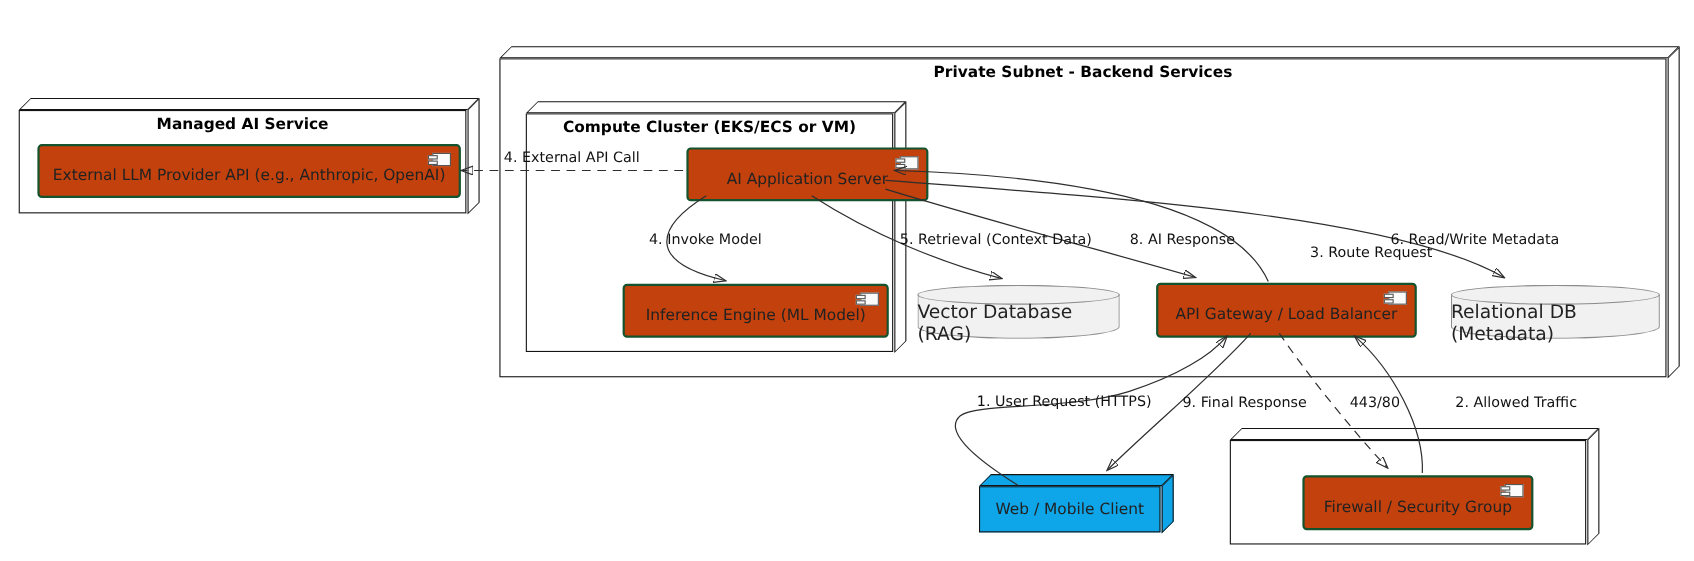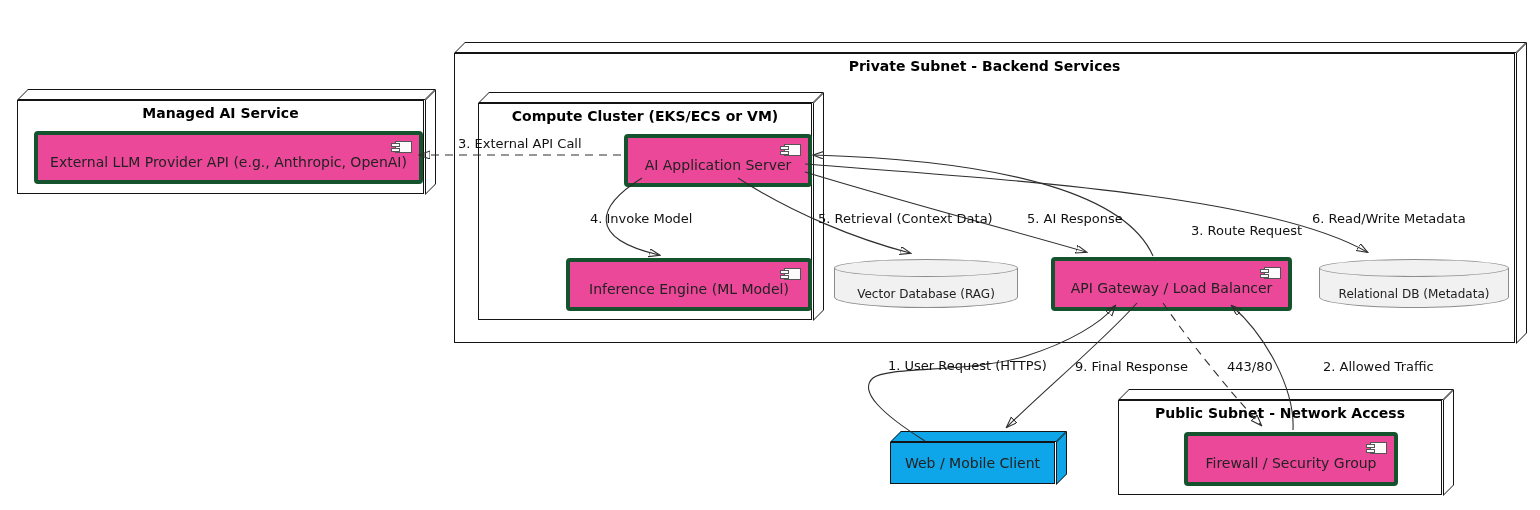--- a/index.html
+++ b/index.html
@@ -23,60 +23,60 @@
   .node-label{position:absolute;inset:0;display:flex;align-items:center;justify-content:center;
     font-size:14px;color:#222;z-index:3;}
 
   #managed-ai{left:17px;top:100px;width:405px;height:92px;}
   #private-subnet{left:454px;top:53px;width:1059px;height:288px;}
   #compute-cluster{left:23px;top:49px;width:332px;height:215px;}
   #public-subnet{left:1118px;top:400px;width:322px;height:93px;}
   #web-client{left:890px;top:442px;width:163px;height:40px;}
 
   
-  .comp{position:absolute;background:#ec4899;border:4px solid #14532d;border-radius:4px;z-index:4;}
+  .comp{position:absolute;background:#c2410c;border:2px solid #14532d;border-radius:4px;z-index:4;}
   .comp-label{position:absolute;inset:0;display:flex;align-items:center;justify-content:center;
     padding-top:8px;font-size:14px;color:#222;}
   .comp-icon{position:absolute;top:6px;right:7px;width:15px;height:10px;
     border:1.2px solid #555;background:#fbfbfb;}
   .comp-icon::before,.comp-icon::after{content:"";position:absolute;left:-5px;width:7px;height:2.6px;
     border:1px solid #555;background:#fbfbfb;}
   .comp-icon::before{top:0.5px;}
   .comp-icon::after{top:5.5px;}
 
   #external-llm{left:16px;top:30px;width:381px;height:45px;}
-  #ai-app-server{left:145px;top:30px;width:180px;height:45px;}
+  #ai-app-server{left:145px;top:30px;width:180px;height:45px;padding-left:36px;}
   #inference-engine{left:87px;top:154px;width:238px;height:45px;}
   #api-gateway{left:596px;top:203px;width:233px;height:46px;}
   #firewall{left:65px;top:31px;width:206px;height:46px;}
 
   
   .cyl{position:absolute;z-index:4;}
   .cyl-top{position:absolute;left:0;right:0;top:0;height:18px;background:#f1f1f1;
     border:1px solid #8c8c8c;border-radius:50%;box-sizing:border-box;z-index:2;}
   .cyl-body{position:absolute;left:0;right:0;top:9px;bottom:0;background:#f1f1f1;
     border:1px solid #8c8c8c;border-top:none;box-sizing:border-box;
     border-radius:0 0 50% 50% / 0 0 11px 11px;z-index:1;}
   .cyl-label{position:absolute;left:0;right:0;top:20px;bottom:0;display:flex;
-    align-items:center;justify-content:center;font-size:12px;color:#222;z-index:3;}
+    align-items:center;justify-content:center;font-size:17px;color:#222;z-index:3;}
   #vector-db{left:379px;top:205px;width:184px;height:49px;}
   #relational-db{left:864px;top:205px;width:190px;height:49px;border-radius:22px;}
 
   
   svg.edges{position:absolute;left:0;top:0;width:1540px;height:510px;z-index:6;pointer-events:none;}
   svg.edges path{fill:none;stroke:#2e2e2e;stroke-width:1.1;}
   svg.edges path.dashed{stroke-dasharray:8 6;}
 
   .edge-label{position:absolute;font-size:13px;color:#111;white-space:nowrap;z-index:7;}
   #lbl-e1{left:888px;top:358px;}
   #lbl-e2{left:1323px;top:359px;}
   #lbl-e3{left:1147px;top:223px;margin-left:44px;}
   #lbl-e4{left:590px;top:211px;}
   #lbl-e5{left:818px;top:211px;}
-  #lbl-e6{left:1312px;top:211px;}
+  #lbl-e6{left:1264px;top:211px;}
   #lbl-e7{left:458px;top:136px;}
   #lbl-e8{left:1027px;top:211px;}
   #lbl-e9{left:1075px;top:359px;}
   #lbl-e10{left:1227px;top:359px;}
 </style>
 </head>
 <body>
 
 <div class="stage">
 
@@ -120,21 +120,20 @@
       <div class="cyl-body"></div>
       <div class="cyl-label">Relational DB (Metadata)</div>
     </div>
   </div>
 
   <div class="n3d gray" id="web-client">
     <div class="node-label">Web / Mobile Client</div>
   </div>
 
   <div class="n3d" id="public-subnet">
-    <div class="node-title">Public Subnet - Network Access</div>
     <div class="comp" id="firewall">
       <span class="comp-icon"></span>
       <span class="comp-label">Firewall / Security Group</span>
     </div>
   </div>
 
   <svg class="edges" viewBox="0 0 1540 510">
     <defs>
       <marker id="arrow" markerWidth="12" markerHeight="9" refX="10" refY="4" orient="auto" markerUnits="userSpaceOnUse">
         <path d="M0,0 L11,4 L0,8 z" fill="#1a1a1a"></path>
@@ -151,18 +150,18 @@
     <path d="M 1137,303 C 1103,341 1040,394 1007,427" marker-end="url(#arrow)"></path>
     <path class="dashed" d="M 1163,303 C 1189,341 1229,391 1261,425" marker-end="url(#arrow)"></path>
   </svg>
 
   <div class="edge-label" id="lbl-e1">1. User Request (HTTPS)</div>
   <div class="edge-label" id="lbl-e2">2. Allowed Traffic</div>
   <div class="edge-label" id="lbl-e3">3. Route Request</div>
   <div class="edge-label" id="lbl-e4">4. Invoke Model</div>
   <div class="edge-label" id="lbl-e5">5. Retrieval (Context Data)</div>
   <div class="edge-label" id="lbl-e6">6. Read/Write Metadata</div>
-  <div class="edge-label" id="lbl-e7">3. External API Call</div>
-  <div class="edge-label" id="lbl-e8">5. AI Response</div>
+  <div class="edge-label" id="lbl-e7">4. External API Call</div>
+  <div class="edge-label" id="lbl-e8">8. AI Response</div>
   <div class="edge-label" id="lbl-e9">9. Final Response</div>
   <div class="edge-label" id="lbl-e10">443/80</div>
 
 </div>
 
 </body></html>

